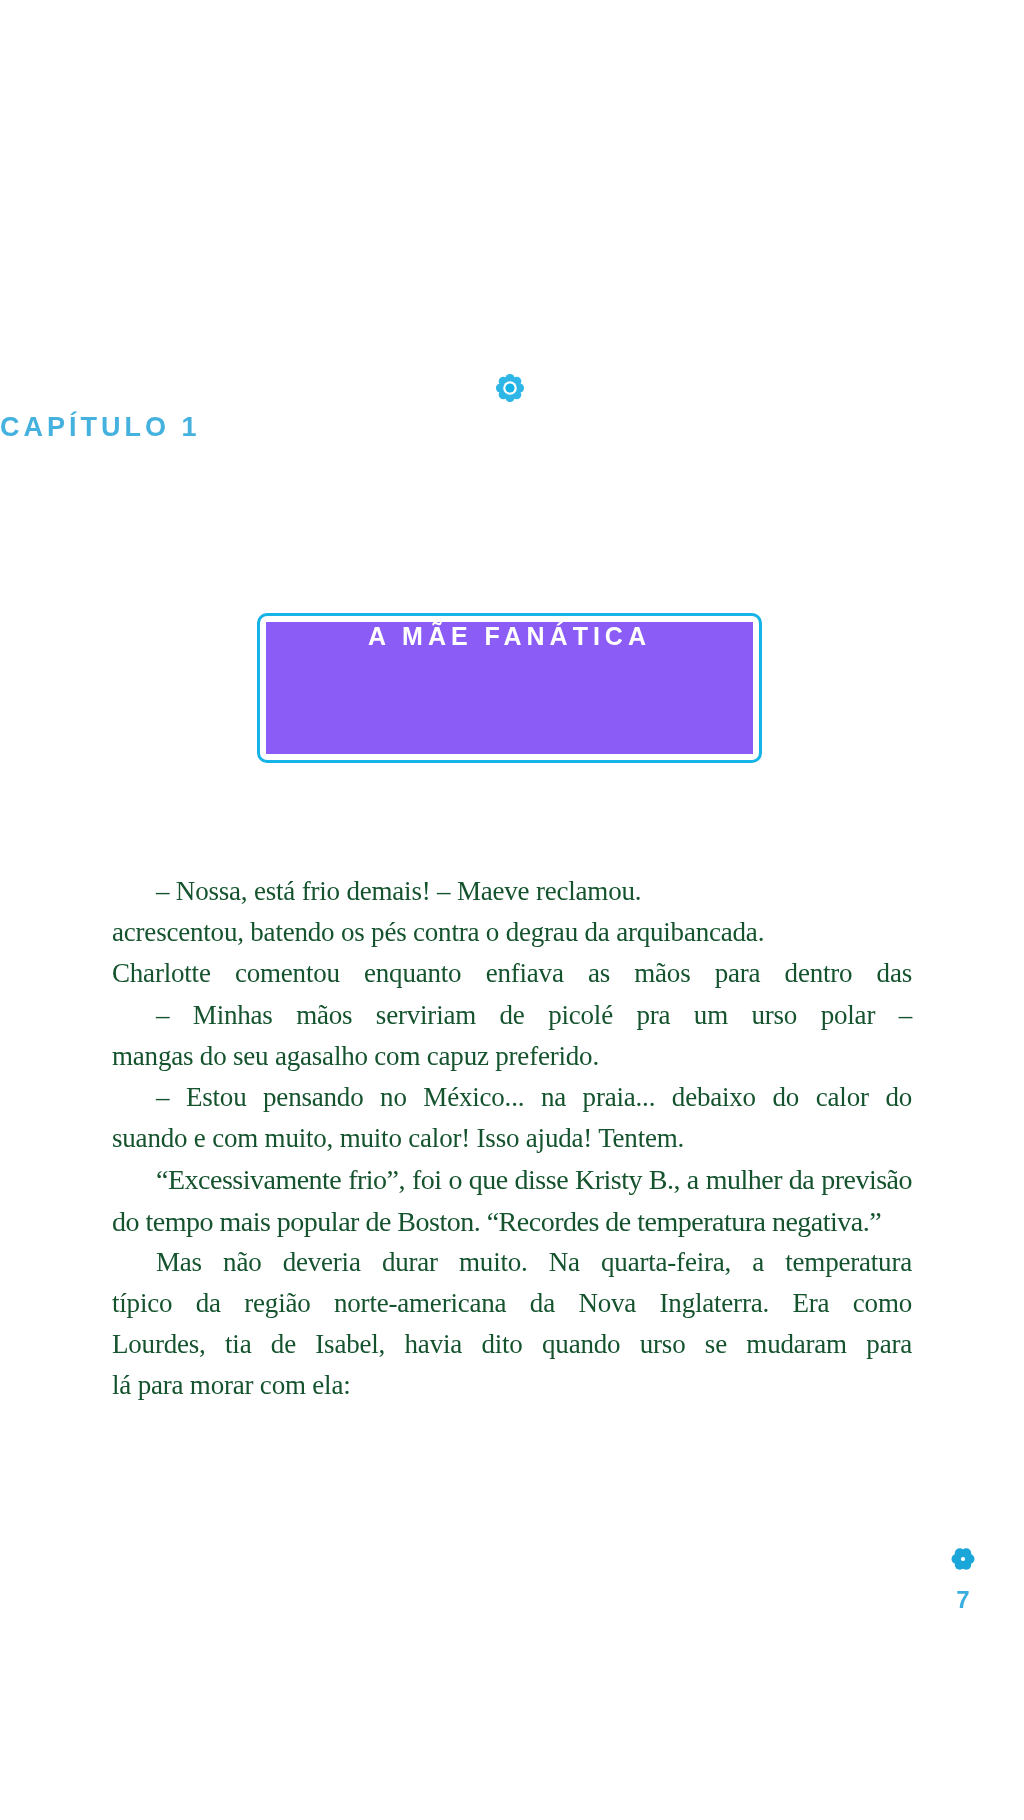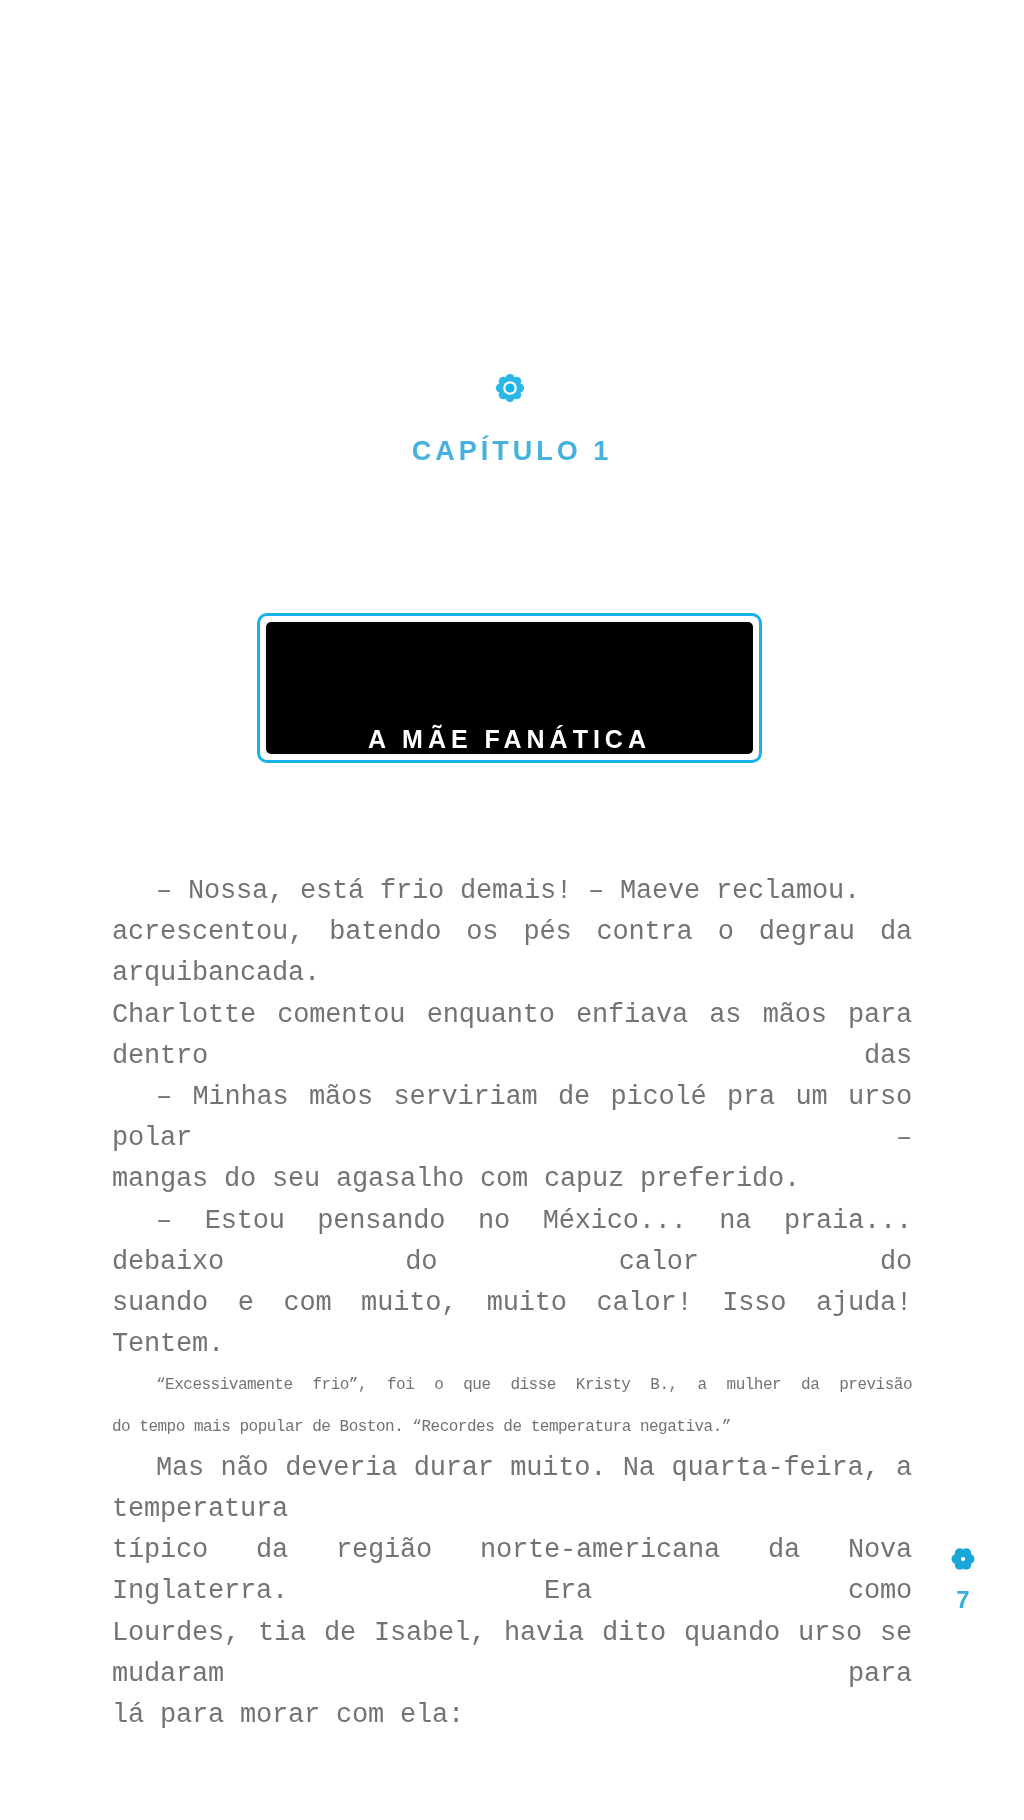--- a/index.html
+++ b/index.html
@@ -18,23 +18,23 @@
     left: 494px;
     top: 372px;
     width: 32px;
     height: 32px;
   }
 
   
   .chapter-heading {
     position: absolute;
     left: 0;
-    top: 436px;
+    top: 412px;
     width: 100%;
-    text-align: center;
+    text-align: left;
     font-family: "Liberation Sans", sans-serif;
     font-weight: bold;
     font-size: 27px;
     letter-spacing: 4px;
     color: #45b1de;
   }
 
   
   .title-box {
     position: absolute;
@@ -44,50 +44,49 @@
     height: 150px;
     box-sizing: border-box;
     border: 3px solid #15b3e6;
     border-radius: 10px;
     padding: 6px;
     background: #ffffff;
   }
   .title-box-inner {
     width: 100%;
     height: 100%;
-    background: #000000;
-    border-radius: 5px;
+    background: #8b5cf6;
+    border-radius: 0;
     display: flex;
-    align-items: flex-end;
+    align-items: flex-start;
     justify-content: center;
   }
   .title-box-label {
     color: #ffffff;
     font-family: "Liberation Sans", sans-serif;
     font-weight: bold;
     font-size: 25px;
     letter-spacing: 5px;
     white-space: nowrap;
   }
 
   
   .body-text {
     position: absolute;
     left: 112px;
     top: 871px;
     width: 800px;
     font-size: 27px;
     line-height: 41.2px;
     letter-spacing: -0.2px;
-    color: #737373;
-    font-family: Liberation Mono, monospace;
+    color: #14532d;
   }
   .para { margin: 0; }
   .para.condensed {
-    font-size: 16px;
+    font-size: 28px;
     letter-spacing: -0.5px;
   }
   .line {
     text-align: justify;
     text-align-last: justify;
   }
   .line.last { text-align-last: left; }
   .line.first { text-indent: 44px; }
 
   

